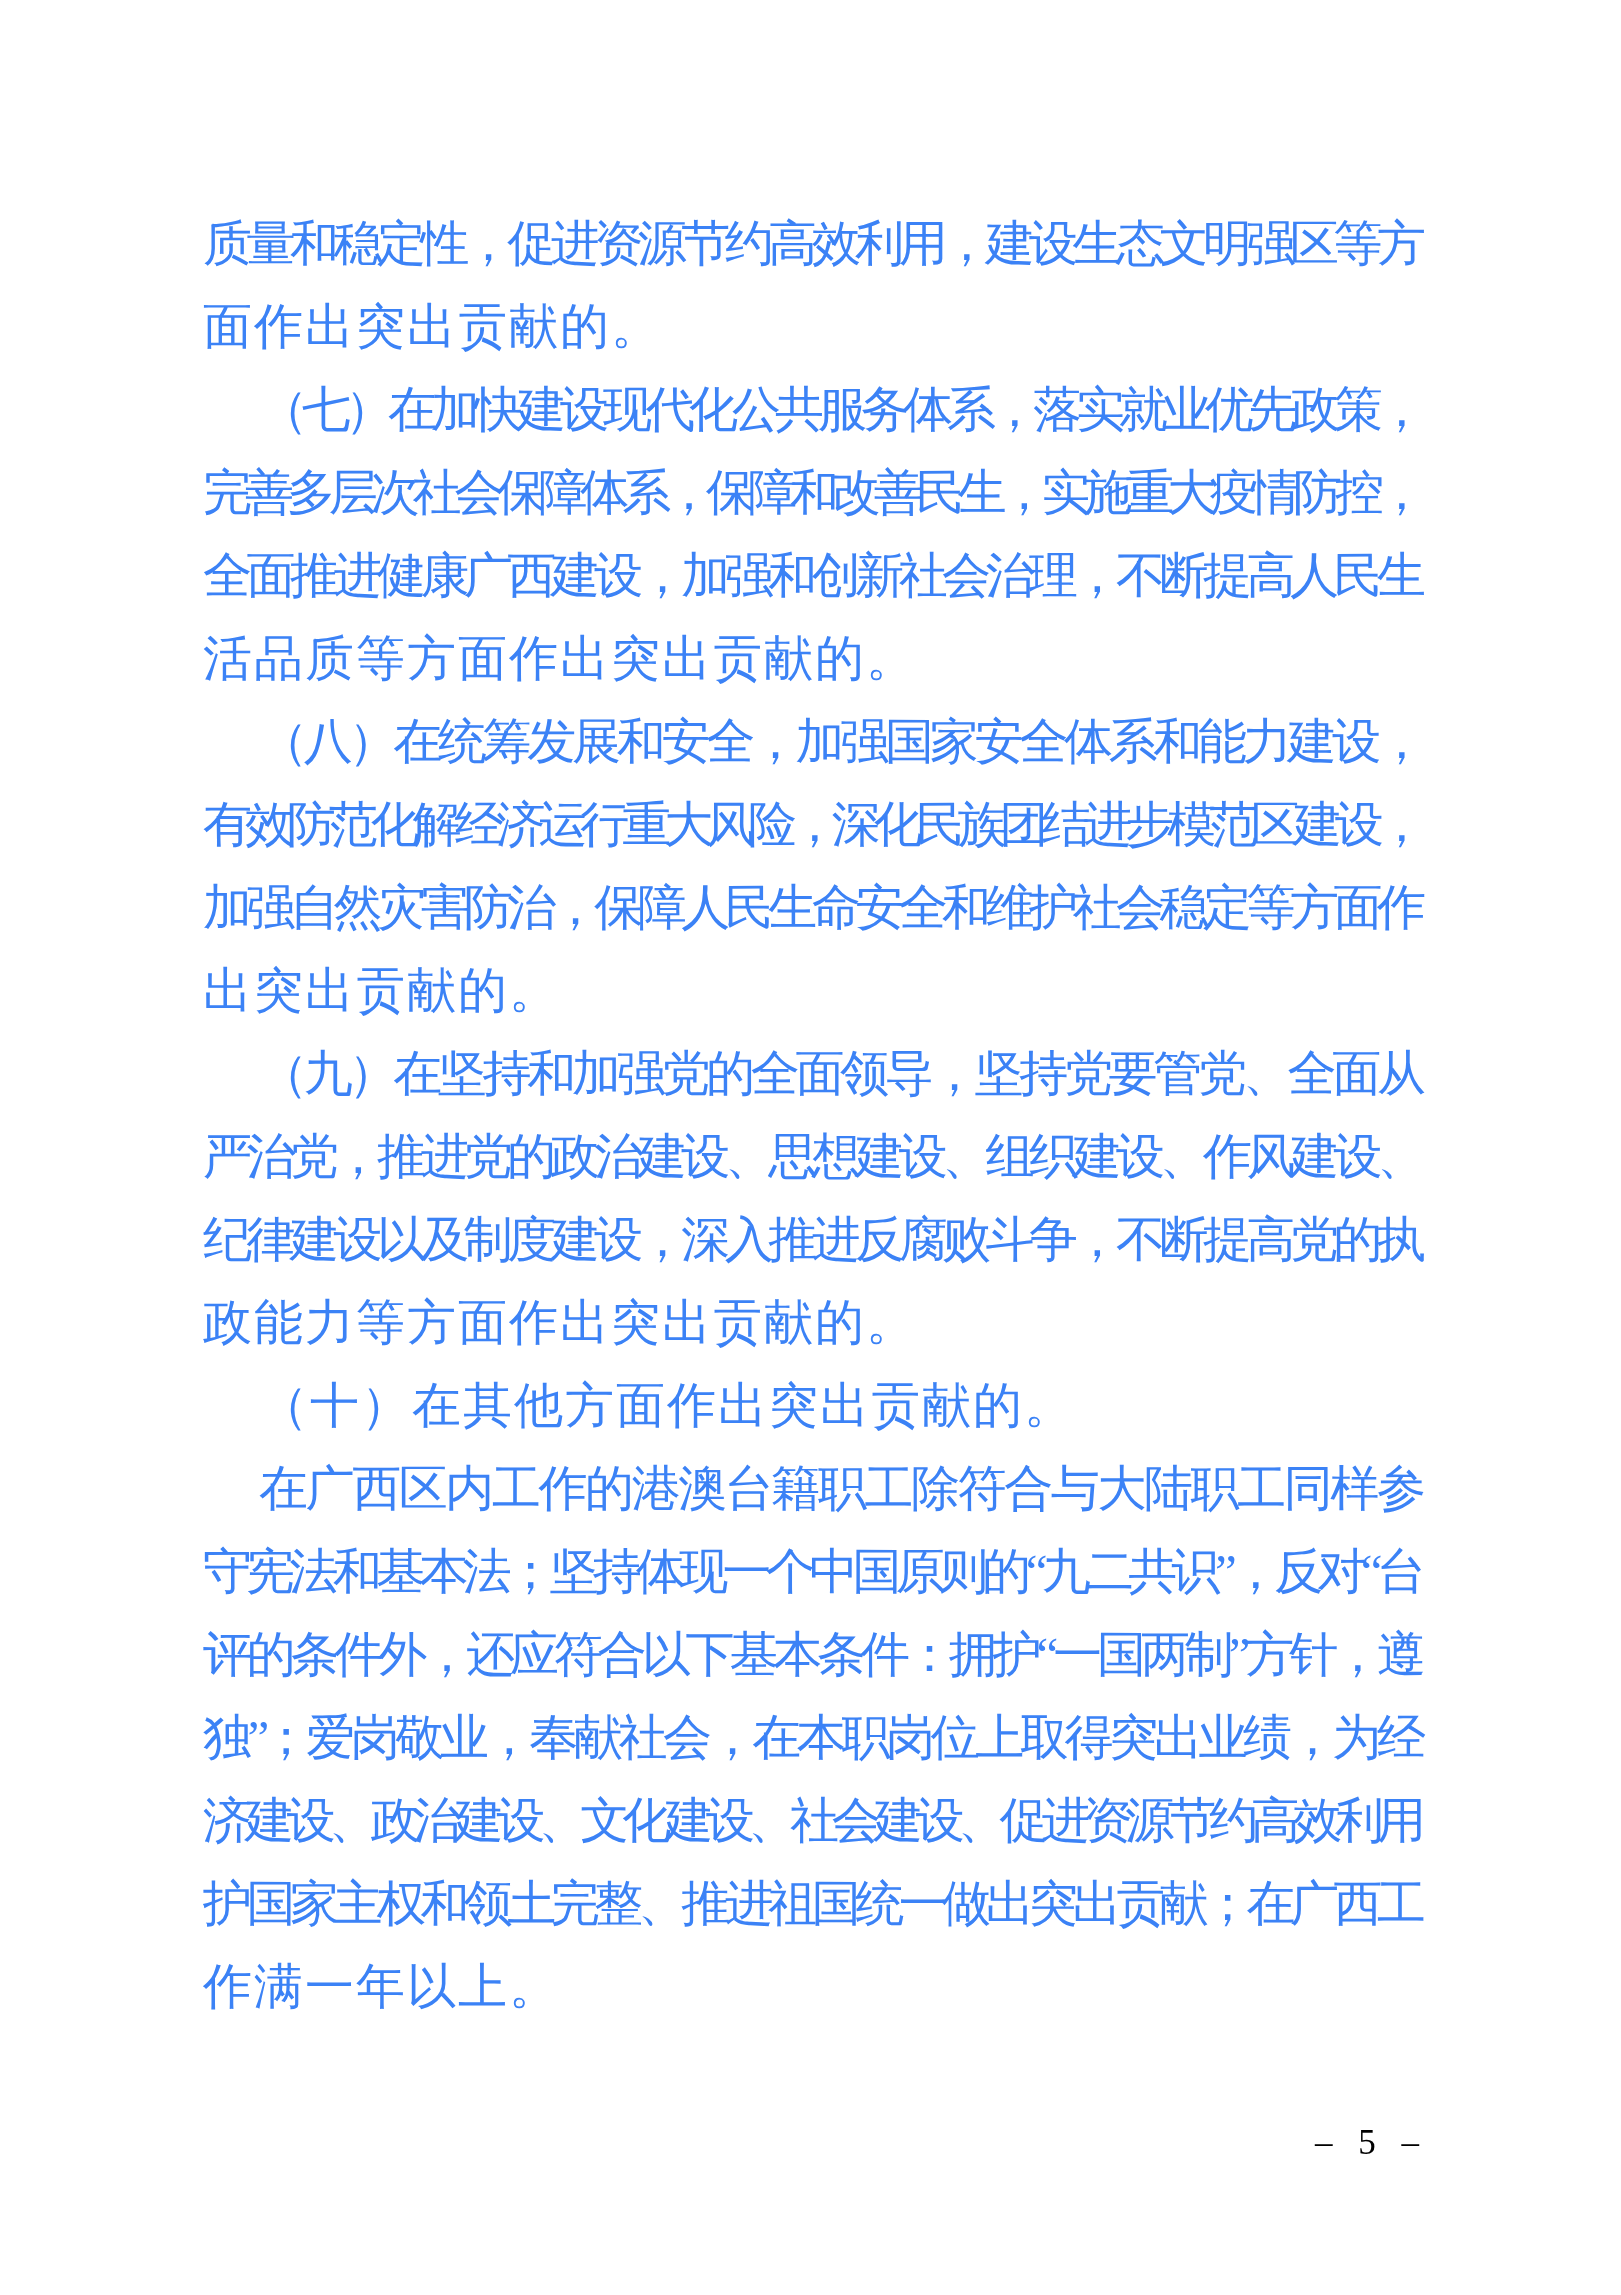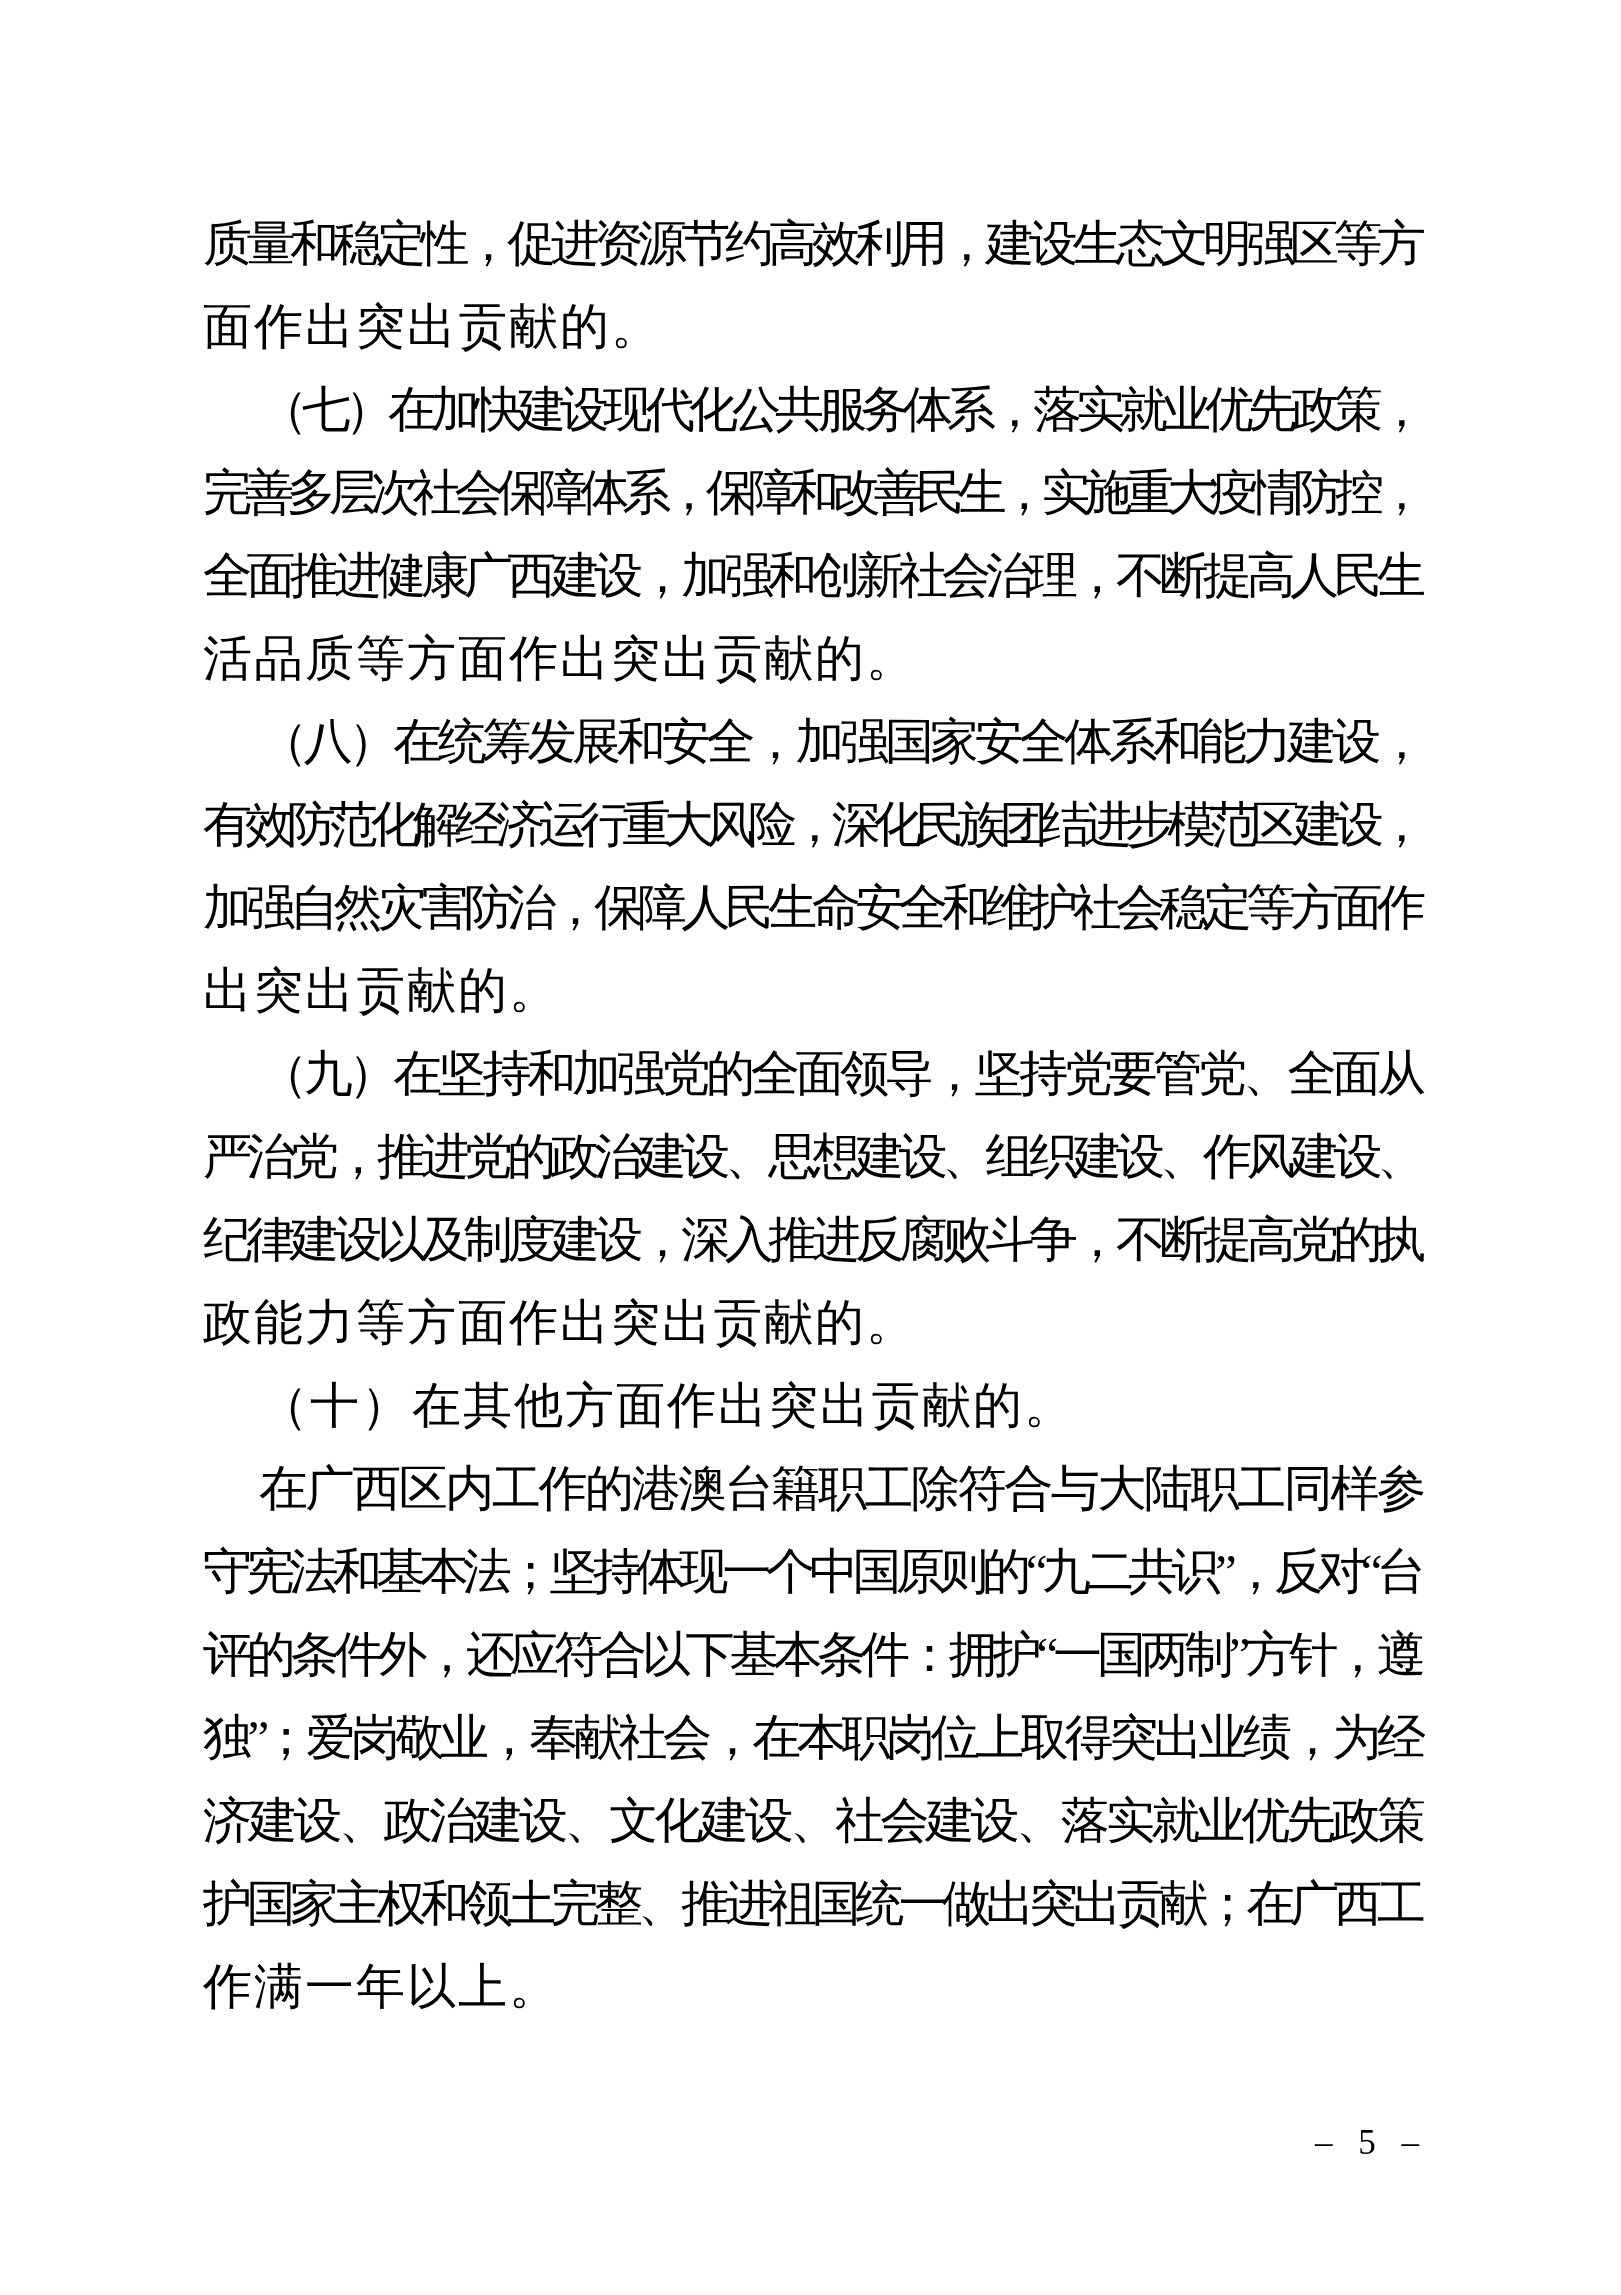--- a/index.html
+++ b/index.html
@@ -19,21 +19,21 @@
   .content {
     position: absolute;
     left: 203px;
     top: 202px;
     width: 1215px;
   }
   .line {
     height: 83px;
     line-height: 83px;
     font-size: 49px;
-    color: #000000;
+    color: #3b82f6;
   }
   
   .line.justify {
     text-align: justify;
     text-align-last: justify;
     letter-spacing: -7.9px;
   }
   
   .line.end {
     text-align: left;
@@ -72,19 +72,19 @@
     <div class="line end">出突出贡献的。</div>
     <div class="line justify indent">（九）在坚持和加强党的全面领导，坚持党要管党、全面从</div>
     <div class="line justify">严治党，推进党的政治建设、思想建设、组织建设、作风建设、</div>
     <div class="line justify">纪律建设以及制度建设，深入推进反腐败斗争，不断提高党的执</div>
     <div class="line end">政能力等方面作出突出贡献的。</div>
     <div class="line end indent">（十）在其他方面作出突出贡献的。</div>
     <div class="line justify indent">在广西区内工作的港澳台籍职工除符合与大陆职工同样参</div>
     <div class="line justify">守宪法和基本法；坚持体现一个中国原则的“九二共识”，反对“台</div>
     <div class="line justify">评的条件外，还应符合以下基本条件：拥护“一国两制”方针，遵</div>
     <div class="line justify">独”；爱岗敬业，奉献社会，在本职岗位上取得突出业绩，为经</div>
-    <div class="line justify">济建设、政治建设、文化建设、社会建设、落实就业优先政策</div>
+    <div class="line justify">济建设、政治建设、文化建设、社会建设、促进资源节约高效利用</div>
     <div class="line justify">护国家主权和领土完整、推进祖国统一做出突出贡献；在广西工</div>
     <div class="line end">作满一年以上。</div>
   </div>
   <div class="page-number">– 5 –</div>
 </div>
 
 
 </body></html>

